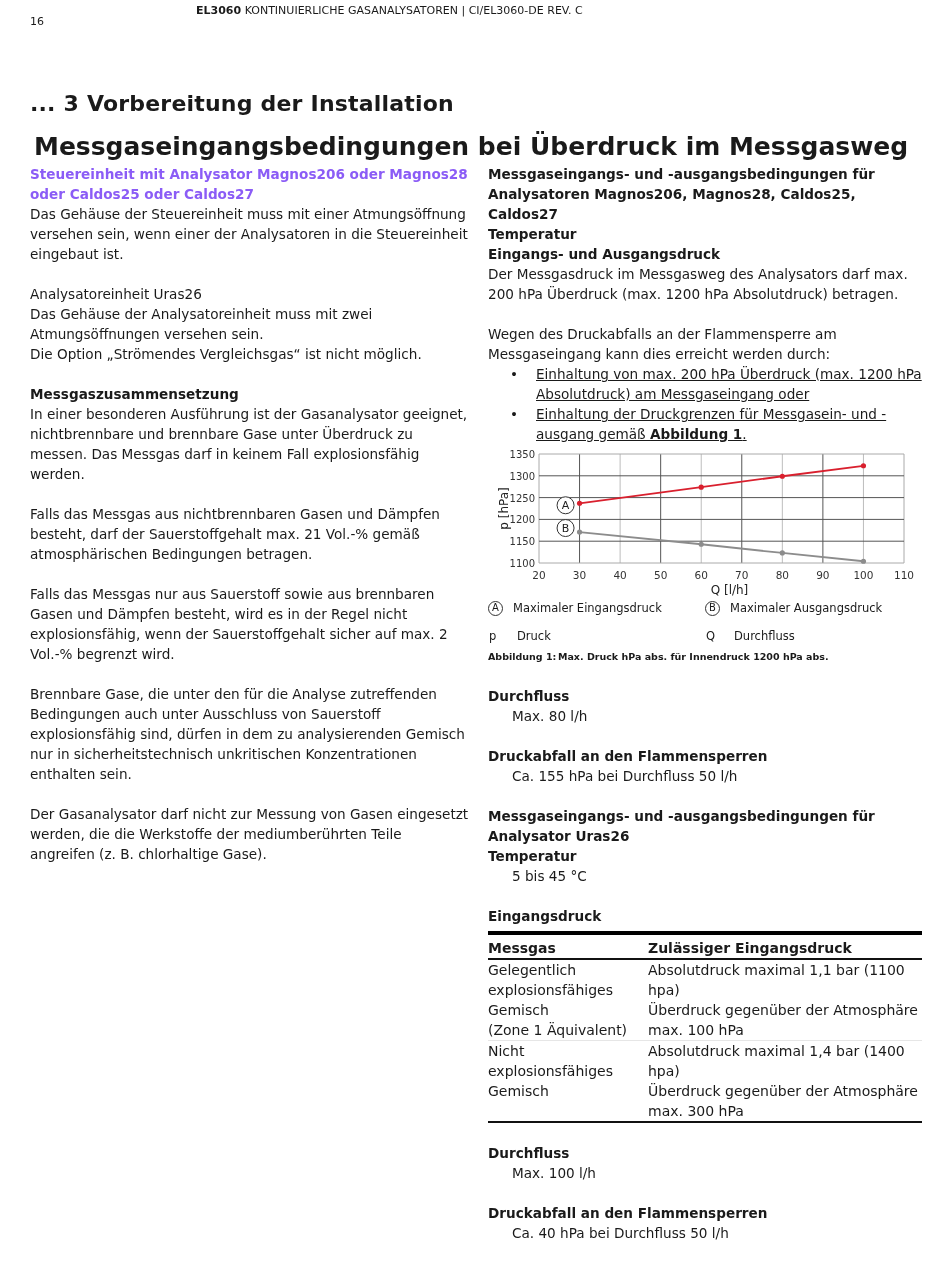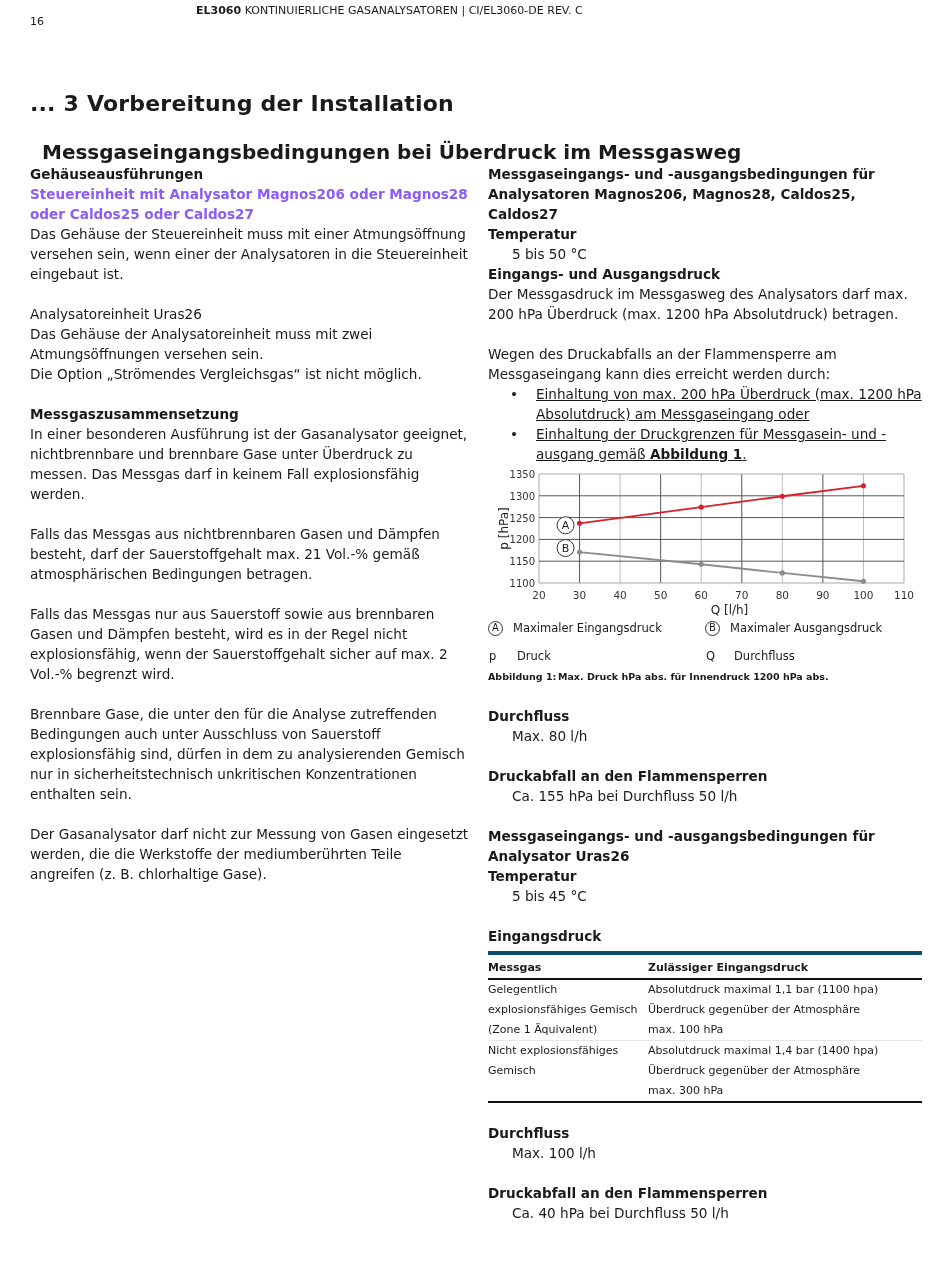--- a/index.html
+++ b/index.html
@@ -3,58 +3,57 @@
 <meta charset="utf-8">
 <style>
   html, body { margin: 0; padding: 0; background: #ffffff; }
   body { width: 950px; height: 1275px; position: relative; overflow: hidden;
          font-family: "DejaVu Sans", sans-serif; color: #1a1a1a; }
   .header { position: absolute; top: 4px; left: 30px; width: 900px; height: 16px; font-size: 11px; }
   .header .pn { position: absolute; left: 0; top: 11px; }
   .header .title { position: absolute; left: 166px; top: 0; white-space: nowrap; }
   .header .title b { font-weight: bold; }
   h1 { position: absolute; left: 30px; top: 91px; margin: 0; font-size: 22px; font-weight: bold; letter-spacing: 0.2px; white-space: nowrap; }
-  h2 { position: absolute; left: 30px; top: 128px; margin: 12px; font-size: 20px; font-weight: bold; white-space: nowrap; text-align: center; }
+  h2 { position: absolute; left: 30px; top: 128px; margin: 4px; font-size: 25px; font-weight: bold; white-space: nowrap; text-align: center; }
   .col { position: absolute; top: 164px; font-size: 13.6px; line-height: 20px; }
   .col.left { left: 30px; width: 440px; }
   .col.right { left: 488px; width: 436px; }
   .col p { margin: 0; }
   .gap { height: 20px; }
   .hb { font-weight: bold; }
   .hm { font-weight: bold; color: #8b5cf6; }
   .indent { padding-left: 24px; }
   ul.bl { margin: 0; padding: 0; list-style: none; }
   ul.bl li { position: relative; padding-left: 48px; text-decoration: underline; }
   ul.bl li::before { content: "•"; position: absolute; left: 22px; top: 0; }
   .chart { position: relative; width: 436px; height: 152px; margin-top: 0px; }
   .legend { position: relative; height: 52px; font-size: 11.5px; }
   .legend .li { position: absolute; display: flex; align-items: center; gap: 10px; }
   .circ { width: 15px; height: 15px; border: 1px solid #333; border-radius: 50%; display: inline-flex; align-items: center; justify-content: center; font-size: 10px; box-sizing: border-box; }
   .sym { display: inline-block; width: 18px; text-align: left; }
   .caption { font-size: 9.5px; font-weight: bold; margin-top: 2px; line-height: 14px; }
   .caption .lab { display: inline-block; width: 70px; }
-  table.spec { width: 434px; border-collapse: collapse; font-size: 11px; line-height: 20px; border-top: 4px solid #0c4a6e; border-bottom: 2px solid #111; }
+  table.spec { width: 434px; border-collapse: collapse; font-size: 14px; line-height: 20px; border-top: 4px solid #000000; border-bottom: 2px solid #111; }
   table.spec th { text-align: left; font-weight: bold; border-bottom: 2px solid #111; padding: 3px 0 0 0; }
   table.spec td { vertical-align: top; padding: 0; }
   table.spec tr.r1 td { border-bottom: 1px solid #e6e6e6; }
   table.spec td.c1 { width: 160px; }
 </style>
 </head>
 <body>
 
 <div class="header">
   <span class="pn">16</span>
   <span class="title"><b>EL3060</b> <span>KONTINUIERLICHE GASANALYSATOREN  |  CI/EL3060-DE REV. C</span></span>
 </div>
 
 <h1>... 3  Vorbereitung der Installation</h1>
 <h2>Messgaseingangsbedingungen bei Überdruck im Messgasweg</h2>
 
 <div class="col left">
-  <p class="hb">Gehäuseausführungen</p>
   <p class="hm" style="font-weight:600;">Steuereinheit mit Analysator Magnos206 oder Magnos28 oder Caldos25 oder Caldos27</p>
   <p>Das Gehäuse der Steuereinheit muss mit einer Atmungsöffnung versehen sein, wenn einer der Analysatoren in die Steuereinheit eingebaut ist.</p>
   <div class="gap"></div>
   <p style="font-weight:400;">Analysatoreinheit Uras26</p>
   <p>Das Gehäuse der Analysatoreinheit muss mit zwei Atmungsöffnungen versehen sein.</p>
   <p>Die Option „Strömendes Vergleichsgas“ ist nicht möglich.</p>
   <div class="gap"></div>
   <p class="hb">Messgaszusammensetzung</p>
   <p>In einer besonderen Ausführung ist der Gasanalysator geeignet, nichtbrennbare und brennbare Gase unter Überdruck zu messen. Das Messgas darf in keinem Fall explosionsfähig werden.</p>
   <div class="gap"></div>
@@ -63,21 +62,20 @@
   <p>Falls das Messgas nur aus Sauerstoff sowie aus brennbaren Gasen und Dämpfen besteht, wird es in der Regel nicht explosionsfähig, wenn der Sauerstoffgehalt sicher auf max. 2 Vol.-% begrenzt wird.</p>
   <div class="gap"></div>
   <p>Brennbare Gase, die unter den für die Analyse zutreffenden Bedingungen auch unter Ausschluss von Sauerstoff explosionsfähig sind, dürfen in dem zu analysierenden Gemisch nur in sicherheitstechnisch unkritischen Konzentrationen enthalten sein.</p>
   <div class="gap"></div>
   <p>Der Gasanalysator darf nicht zur Messung von Gasen eingesetzt werden, die die Werkstoffe der mediumberührten Teile angreifen (z. B. chlorhaltige Gase).</p>
 </div>
 
 <div class="col right">
   <p class="hb">Messgaseingangs- und -ausgangsbedingungen für Analysatoren Magnos206, Magnos28, Caldos25, Caldos27</p>
   <p style="font-weight:600;">Temperatur</p>
-  <p class="indent">5 bis 50 °C</p>
   <p style="font-weight:600;">Eingangs- und Ausgangsdruck</p>
   <p>Der Messgasdruck im Messgasweg des Analysators darf max. 200 hPa Überdruck (max. 1200 hPa Absolutdruck) betragen.</p>
   <div class="gap"></div>
   <p>Wegen des Druckabfalls an der Flammensperre am Messgaseingang kann dies erreicht werden durch:</p>
   <ul class="bl">
     <li>Einhaltung von max. 200 hPa Überdruck (max. 1200 hPa Absolutdruck) am Messgaseingang oder</li>
     <li><span>Einhaltung der Druckgrenzen für Messgasein- und -ausgang gemäß </span><b>Abbildung 1</b><span>.</span></li>
   </ul>
 
   <div class="chart">

